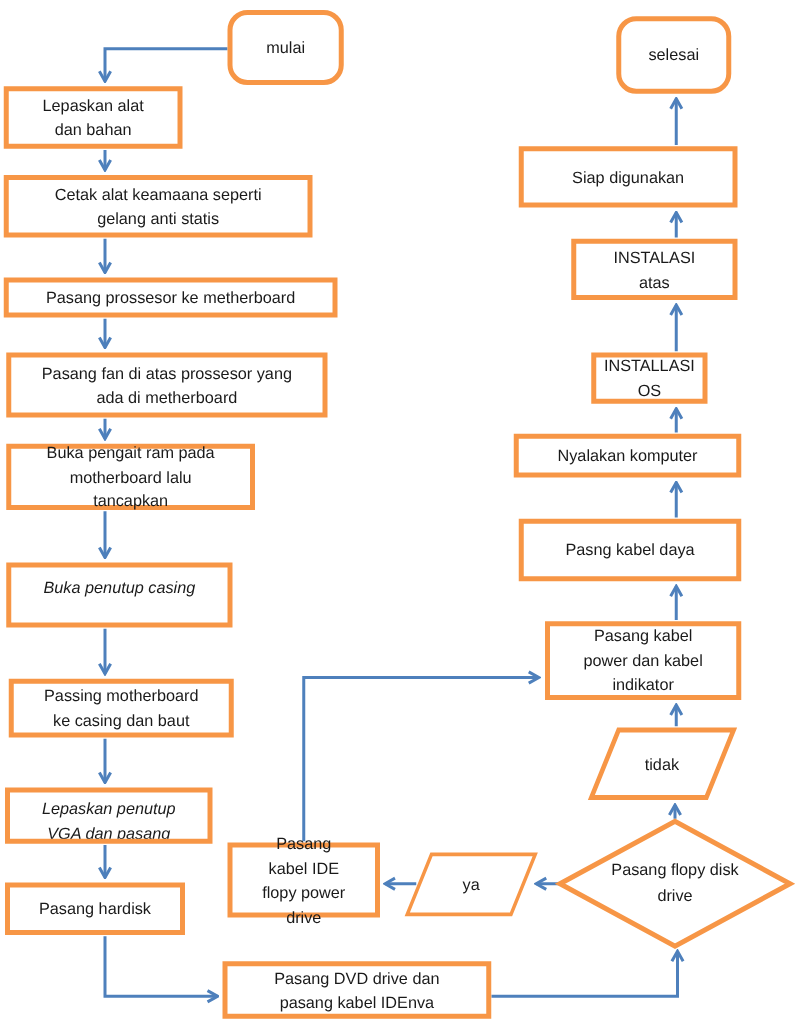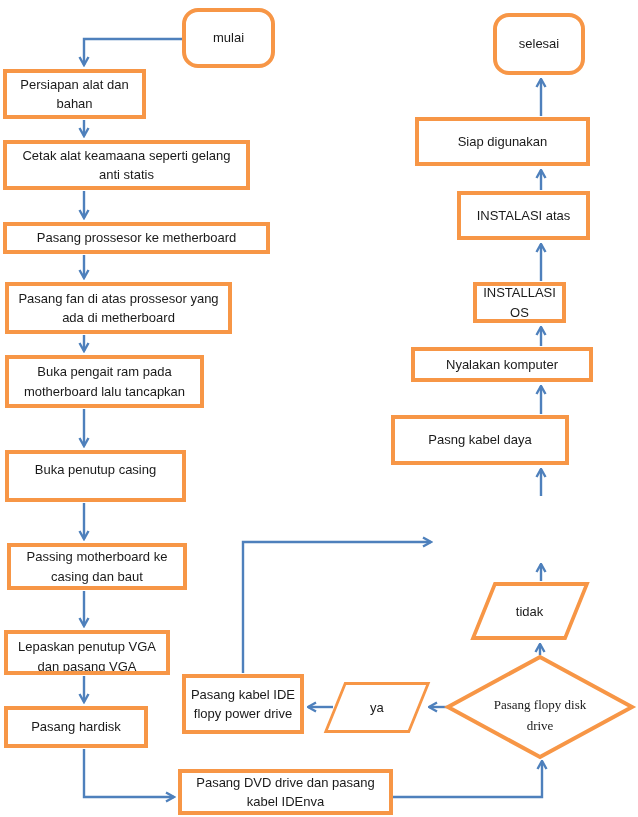--- a/index.html
+++ b/index.html
@@ -15,33 +15,33 @@
     overflow:hidden;
   }
   svg.connectors{position:absolute;left:0;top:0;width:638px;height:817px;}
   .conn{fill:none;stroke:var(--arrow);stroke-width:2.4;}
   .ah-stroke{stroke:var(--arrow);}
   .diamond-shape{fill:#fff;stroke:var(--orange);stroke-width:4;}
   .node{
     position:absolute;box-sizing:border-box;background:#fff;
     border:4px solid var(--orange);
     display:flex;align-items:center;justify-content:center;
-    text-align:center;line-height:1.5;padding:1px 4px;
+    text-align:center;line-height:1.5;padding:1px 19px;
   }
   .terminator{border-radius:16px;}
-  .top-align{align-items:flex-start;padding-top:6px;}
+  .top-align{align-items:flex-start;padding-top:6px;font-style:italic;}
   .para{
     position:absolute;box-sizing:border-box;background:#fff;
     border:3px solid var(--orange);transform:skewX(-22deg);
     display:flex;align-items:center;justify-content:center;text-align:center;
   }
   .unskew{transform:skewX(22deg);display:block;}
   .diamond-label{
-    position:absolute;display:flex;align-items:flex-end;justify-content:center;
-    text-align:center;line-height:1.6;background:transparent;font-family:Liberation Serif, serif;
+    position:absolute;display:flex;align-items:center;justify-content:center;
+    text-align:center;line-height:1.6;background:transparent;
   }
 </style>
 </head>
 <body>
 
 <div id="canvas">
 
   <svg class="connectors" viewBox="0 0 638 817">
     <defs>
       <marker id="ah" viewBox="0 0 12 12" refX="10.5" refY="6" markerWidth="12" markerHeight="12" orient="auto" markerUnits="userSpaceOnUse">
@@ -70,29 +70,29 @@
     <path class="conn" d="M541,281 L541,244" marker-end="url(#ah)"></path>
     <path class="conn" d="M541,190 L541,170" marker-end="url(#ah)"></path>
     <path class="conn" d="M541,116 L541,79" marker-end="url(#ah)"></path>
     <polygon class="diamond-shape" points="448,707 540,657 632,707 540,757"></polygon>
   </svg>
 
   <div class="node terminator" style="left:182px;top:8px;width:93px;height:60px">
     <span>mulai</span>
   </div>
   <div class="node" style="left:3px;top:69px;width:143px;height:50px">
-    <span>Persiapan alat dan bahan</span>
+    <span>Lepaskan alat dan bahan</span>
   </div>
   <div class="node" style="left:3px;top:140px;width:247px;height:50px">
     <span>Cetak alat keamaana seperti gelang anti statis</span>
   </div>
   <div class="node" style="left:3px;top:222px;width:267px;height:32px">
     <span>Pasang prossesor ke metherboard</span>
   </div>
-  <div class="node" style="left:5px;top:282px;width:227px;height:52px">
+  <div class="node" style="left:5px;top:282px;width:257px;height:52px">
     <span>Pasang fan di atas prossesor yang ada di metherboard</span>
   </div>
   <div class="node" style="left:5px;top:355px;width:199px;height:53px">
     <span>Buka pengait ram pada motherboard lalu tancapkan</span>
   </div>
   <div class="node top-align" style="left:5px;top:450px;width:181px;height:52px">
     <span>Buka penutup casing</span>
   </div>
   <div class="node" style="left:7px;top:543px;width:180px;height:47px">
     <span>Passing motherboard ke casing dan baut</span>
@@ -122,22 +122,25 @@
   </div>
   <div class="node" style="left:457px;top:191px;width:133px;height:49px">
     <span>INSTALASI atas</span>
   </div>
   <div class="node" style="left:473px;top:282px;width:93px;height:41px">
     <span>INSTALLASI OS</span>
   </div>
   <div class="node" style="left:411px;top:347px;width:182px;height:35px">
     <span>Nyalakan komputer</span>
   </div>
-  <div class="node" style="left:391px;top:415px;width:178px;height:50px">
+  <div class="node" style="left:415px;top:415px;width:178px;height:50px">
     <span>Pasng kabel daya</span>
+  </div>
+  <div class="node" style="left:436px;top:497px;width:157px;height:63px">
+    <span>Pasang kabel power dan kabel indikator</span>
   </div>
   <div class="para" style="left:482px;top:582px;width:96px;height:58px;border-width:4px">
     <span class="unskew">tidak</span>
   </div>
   <div class="diamond-label" style="left:485px;top:677px;width:110px;height:60px">
     <span>Pasang flopy disk drive</span>
   </div>
 
 </div>
 

